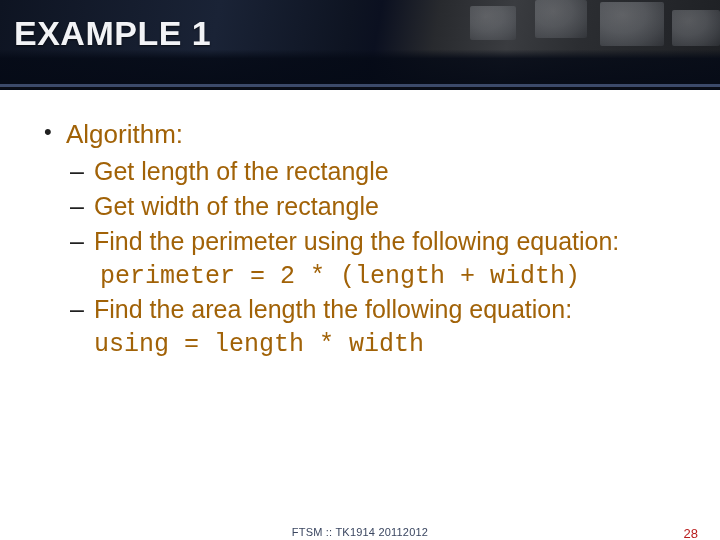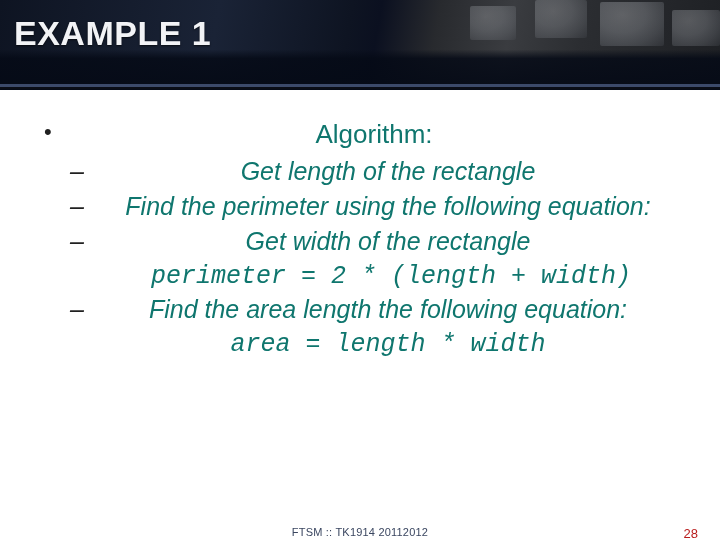--- a/index.html
+++ b/index.html
@@ -1,15 +1,15 @@
 <!DOCTYPE html>
 <html><head>
 <meta charset="utf-8">
 <style>
-  * { margin: 0; padding: 0; box-sizing: border-box; text-align: center; }
+  * { margin: 0; padding: 0; box-sizing: border-box; }
   html, body { width: 720px; height: 540px; overflow: hidden; font-family: Arial, Helvetica, sans-serif; background: #fff; }
   .slide { position: relative; width: 720px; height: 540px; background: #ffffff; }
   .header-band {
     position: absolute; top: 0; left: 0; width: 720px; height: 90px;
     background:
       linear-gradient(to bottom, rgba(0,0,0,0) 0%, rgba(0,0,0,0) 55%, rgba(5,10,22,0.85) 65%, rgba(5,10,22,0.95) 100%),
       linear-gradient(100deg, #0e1422 0%, #1a2336 30%, #0e1422 48%, #0b1020 52%, #282a2e 60%, #3a3c40 70%, #2b2d31 80%, #1e2024 100%);
   }
   
   .monitor {
@@ -21,25 +21,25 @@
   .m3 { top: 2px; left: 600px; width: 64px; height: 44px; opacity: 0.3; }
   .m4 { top: 10px; left: 672px; width: 48px; height: 36px; opacity: 0.28; }
   .slide-title {
     position: absolute; top: 14px; left: 14px; color: #f2f3f6;
     font-size: 34px; font-weight: 700; letter-spacing: 0.5px;
     text-shadow: 0 1px 2px rgba(0,0,0,0.6);
   }
   .bottom-stripe1 { position: absolute; left: 0; top: 84px; width: 720px; height: 3px; background: #3c4a6a; }
   .bottom-stripe2 { position: absolute; left: 0; top: 87px; width: 720px; height: 2px; background: #0a0d16; }
 
-  .content { position: absolute; top: 118px; left: 42px; width: 640px; color: #0f766e; }
+  .content { position: absolute; top: 118px; left: 42px; width: 640px; color: #a16207; }
   ul.outer { list-style: none; }
   ul.outer > li { position: relative; padding-left: 24px; margin-bottom: 6px; font-size: 26px; line-height: 1.25; }
   ul.outer > li::before { content: "•"; position: absolute; left: 2px; top: 0; font-size: 22px; color: #202020; }
-  ul.inner { list-style: none; margin-top: 4px; font-style: italic; }
+  ul.inner { list-style: none; margin-top: 4px; }
   ul.inner > li { position: relative; padding-left: 28px; margin-bottom: 2px; font-size: 25px; line-height: 1.32; }
   ul.inner > li::before { content: "–"; position: absolute; left: 4px; top: 0; font-size: 25px; color: #202020; }
   .code { font-family: "Courier New", Courier, monospace; white-space: pre; padding-left: 28px; font-size: 25px; line-height: 1.32; }
   .code.indent2 { padding-left: 34px; }
 
   .footer { position: absolute; bottom: 14px; left: 0; width: 720px; }
   .footer-center {
     position: absolute; left: 50%; transform: translateX(-50%);
     font-size: 11px; color: #3a4660; letter-spacing: 0.2px;
   }
@@ -62,25 +62,25 @@
   <div class="bottom-stripe2"></div>
 
   <div class="slide-title">EXAMPLE 1</div>
 
   <div class="content">
     <ul class="outer">
       <li>
         <span>Algorithm:</span>
         <ul class="inner">
           <li>Get length of the rectangle</li>
+          <li>Get width of the rectangle</li>
           <li>Find the perimeter using the following equation:</li>
-          <li>Get width of the rectangle</li>
           <div class="code indent2">perimeter = 2 * (length + width)</div>
           <li>Find the area length the following equation:</li>
-          <div class="code">area = length * width</div>
+          <div class="code">using = length * width</div>
         </ul>
       </li>
     </ul>
   </div>
 
   <div class="footer">
     <div class="footer-center">FTSM :: TK1914 20112012</div>
     <div class="footer-right">28</div>
   </div>
 

